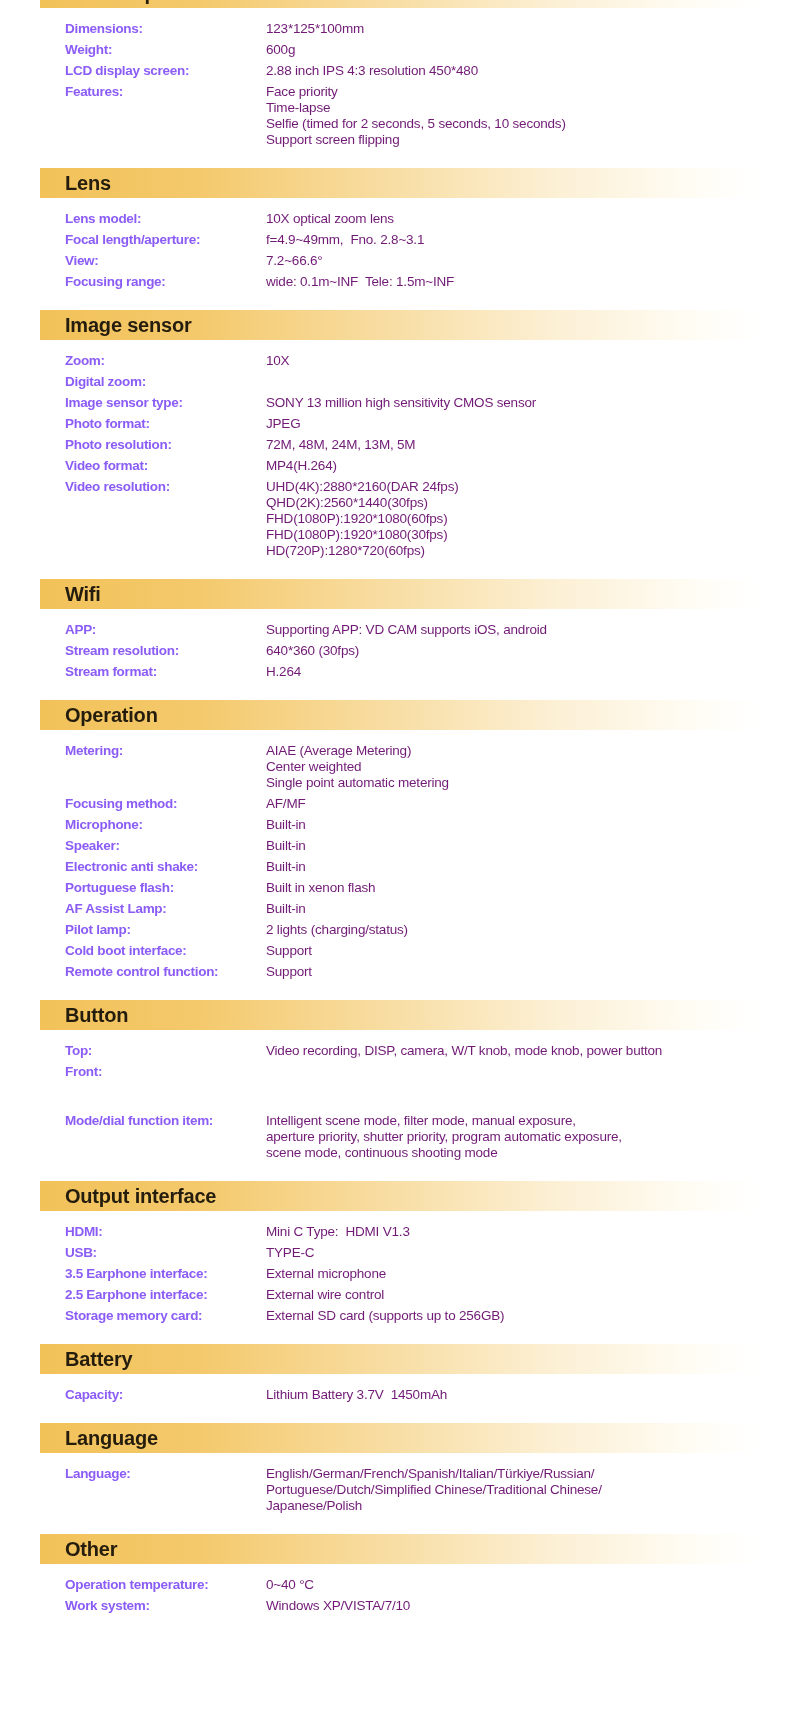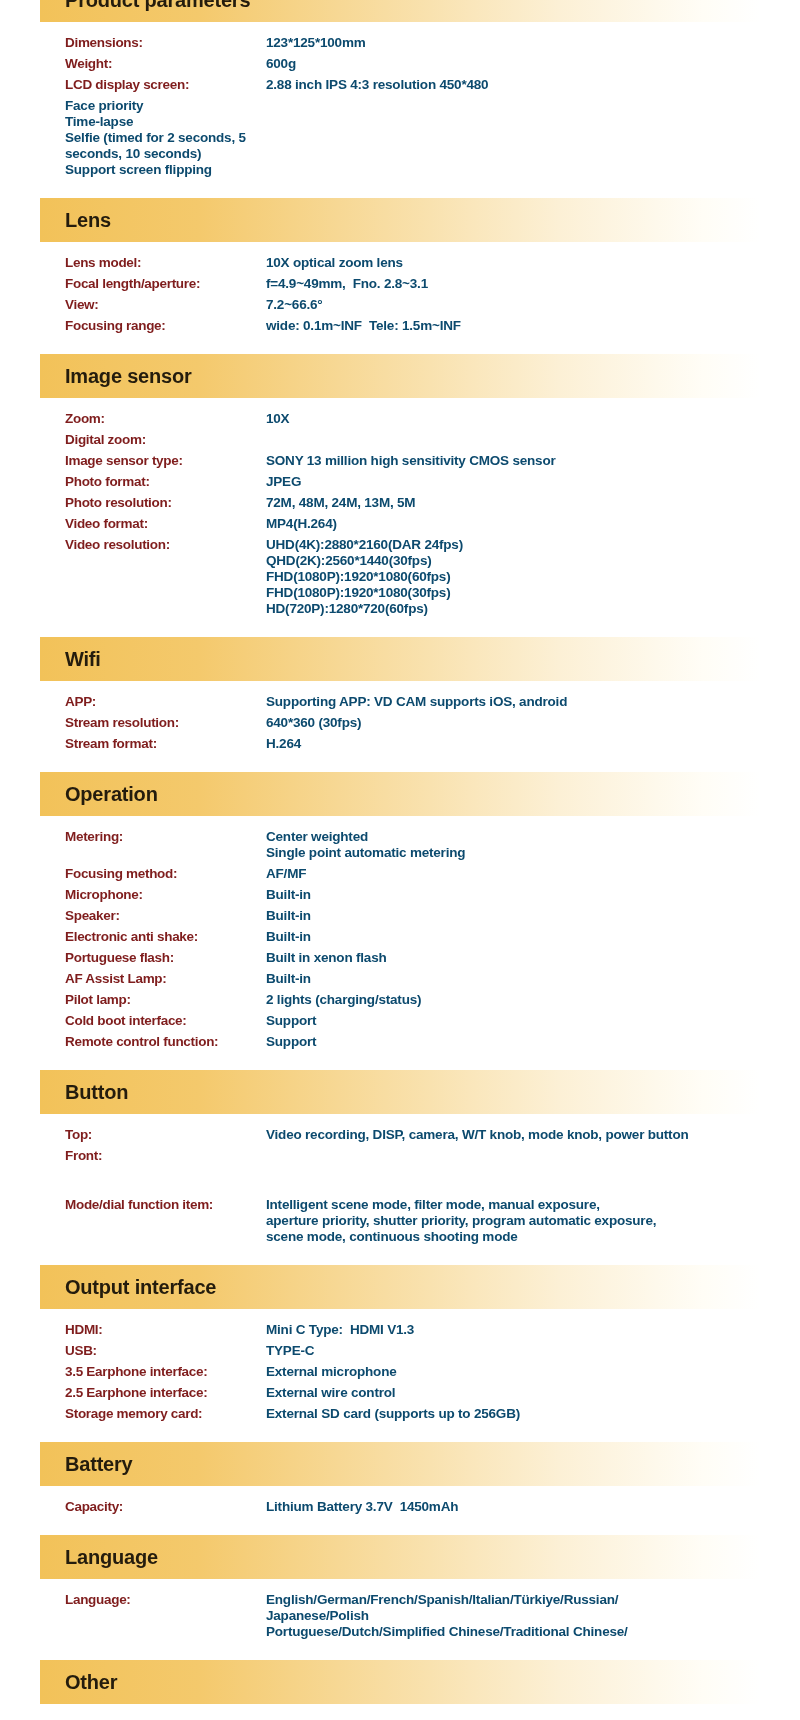--- a/index.html
+++ b/index.html
@@ -9,21 +9,21 @@
     background: #ffffff;
     overflow: hidden;
     font-family: "Liberation Sans", sans-serif;
     color: #1e1e1e;
   }
   .sheet {
     width: 720px;
     margin-left: 40px;
   }
   .section-bar {
-    height: 44px;
+    height: 30px;
     display: flex;
     align-items: center;
     background: linear-gradient(90deg,
       #f2c259 0%, #f4c96c 22%, #f8dda2 48%,
       #fcf0d5 72%, #fffdf6 92%, #ffffff 100%);
   }
   .section-bar.cropped { margin-top: -22px; }
   .section-title {
     font-size: 20px;
     font-weight: 700;
@@ -36,32 +36,31 @@
   .spec-row {
     display: grid;
     grid-template-columns: 201px 1fr;
     padding-left: 25px;
     margin-bottom: 5px;
   }
   .label {
     font-weight: 700;
     font-size: 13.5px;
     line-height: 16px;
-    color: #7f1d1d;
+    color: #8b5cf6;
     letter-spacing: -0.3px;
   }
   .value { min-width: 0; }
   .vline {
     display: block;
     font-size: 13.5px;
     line-height: 16px;
-    color: #0c4a6e;
+    color: #701a75;
     letter-spacing: -0.2px;
     white-space: pre-wrap;
-    font-weight: bold;
   }
 </style>
 </head>
 <body>
 
 <main class="sheet">
   <section class="spec-section">
     <div class="section-bar cropped">
       <span class="section-title">Product parameters</span>
     </div>
@@ -81,20 +80,21 @@
   </div>
 
   <div class="spec-row">
     <span class="label">LCD display screen:</span>
     <span class="value">
   <span class="vline">2.88 inch IPS 4:3 resolution 450*480</span>
 </span>
   </div>
 
   <div class="spec-row">
+    <span class="label">Features:</span>
     <span class="value">
   <span class="vline">Face priority</span>
 
   <span class="vline">Time-lapse</span>
 
   <span class="vline">Selfie (timed for 2 seconds, 5 seconds, 10 seconds)</span>
 
   <span class="vline">Support screen flipping</span>
 </span>
   </div>
@@ -226,20 +226,21 @@
   </section>
 
   <section class="spec-section">
     <div class="section-bar">
       <span class="section-title">Operation</span>
     </div>
     <div class="rows">
   <div class="spec-row">
     <span class="label">Metering:</span>
     <span class="value">
+  <span class="vline">AIAE (Average Metering)</span>
 
   <span class="vline">Center weighted</span>
 
   <span class="vline">Single point automatic metering</span>
 </span>
   </div>
 
   <div class="spec-row">
     <span class="label">Focusing method:</span>
     <span class="value">
@@ -397,23 +398,23 @@
   <section class="spec-section">
     <div class="section-bar">
       <span class="section-title">Language</span>
     </div>
     <div class="rows">
   <div class="spec-row">
     <span class="label">Language:</span>
     <span class="value">
   <span class="vline">English/German/French/Spanish/Italian/Türkiye/Russian/</span>
 
+  <span class="vline">Portuguese/Dutch/Simplified Chinese/Traditional Chinese/</span>
+
   <span class="vline">Japanese/Polish</span>
-
-  <span class="vline">Portuguese/Dutch/Simplified Chinese/Traditional Chinese/</span>
 </span>
   </div>
 </div>
   </section>
 
   <section class="spec-section">
     <div class="section-bar">
       <span class="section-title">Other</span>
     </div>
     <div class="rows">

